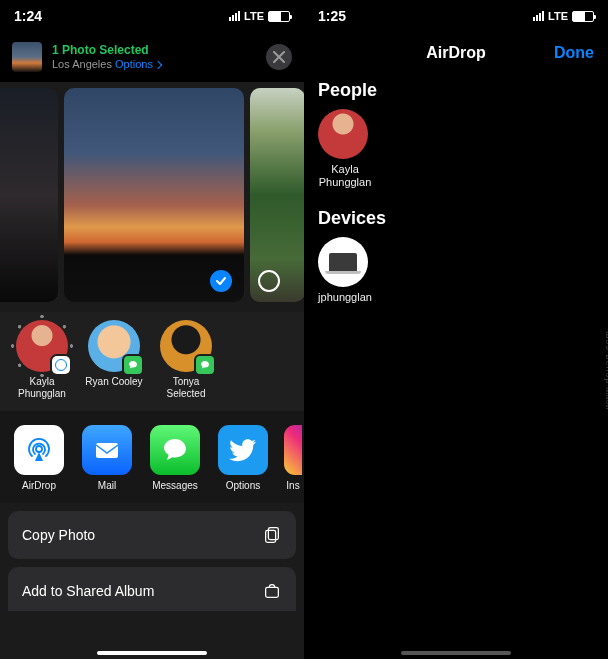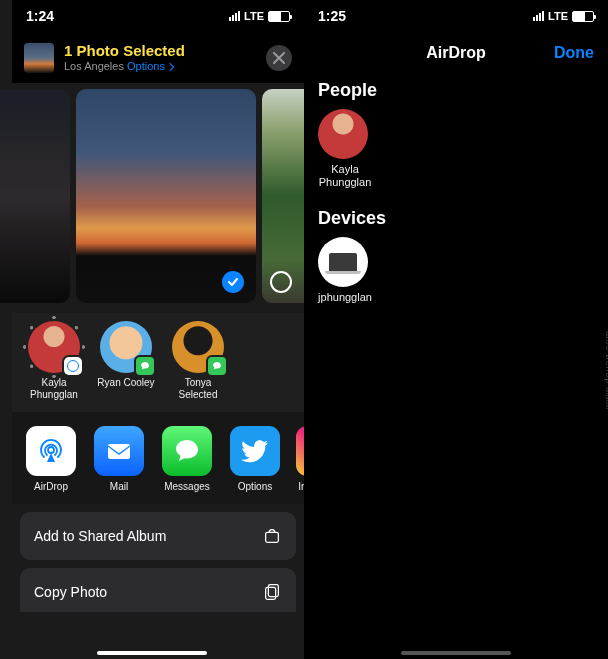--- a/index.html
+++ b/index.html
@@ -7,42 +7,42 @@
     background: #444;
     width: 608px;
     height: 659px;
     overflow: hidden;
     font-family: -apple-system, "Helvetica Neue", Arial, sans-serif;
     position: relative;
     color: #fff;
   }
   .screens { display: flex; width: 608px; height: 659px; }
   .screen { width: 304px; height: 659px; background: #000; position: relative; overflow: hidden; }
-  .screen.left { background: #1b1b1b; padding-left: 12px; }
+  .screen.left { background: #1b1b1b; }
   .screen.right { background: #000000; }
 
   
   .status-bar {
     height: 32px; display: flex; justify-content: space-between; align-items: center;
     padding: 0 14px; color: #fff; font-size: 14px; font-weight: 600; background: #000;
   }
   .status-right { display: flex; align-items: center; gap: 4px; font-size: 11px; font-weight: 600; }
   .signal-bars { display: flex; align-items: flex-end; gap: 1px; }
   .signal-bars span { width: 2px; background: #fff; display: block; }
   .signal-bars span:nth-child(1){height:4px;} .signal-bars span:nth-child(2){height:6px;}
   .signal-bars span:nth-child(3){height:8px;} .signal-bars span:nth-child(4){height:10px;}
   .battery { width: 22px; height: 11px; border: 1px solid #fff; border-radius: 2px; position: relative; }
   .battery::after { content:''; position:absolute; right:-3px; top:3px; width:2px; height:4px; background:#fff; border-radius:0 1px 1px 0; }
   .battery i { display:block; width:60%; height:100%; background:#fff; }
 
   
   .share-header { display:flex; align-items:center; padding: 10px 12px; gap:10px; background:#000; position:relative;}
   .thumb-mini { width:30px; height:30px; border-radius:4px; background:linear-gradient(to bottom,#3a506b 0%,#5b6e86 50%,#d27a3c 70%,#111 100%); flex-shrink:0;}
   .share-header-text { flex:1; line-height:1.2; }
-  .share-header-title { font-size:15px; font-weight:600; color:#fde047;}
+  .share-header-title { font-size:12px; font-weight:600; color:#22c55e;}
   .share-header-sub { font-size:11px; color:#999;}
   .share-header-sub .opts { color:#0a84ff; }
   .close-btn { width:26px; height:26px; border-radius:50%; background:#3a3a3c; display:flex; align-items:center; justify-content:center; color:#aaa; font-size:14px; cursor:pointer;}
 
   
   .photo-strip { display:flex; gap:6px; padding:6px 0 10px 0; align-items:stretch; height: 230px; margin-left:-52px;}
   .photo-card { border-radius:10px; position:relative; flex-shrink:0;}
   .photo-card.p0 { width:110px; background:linear-gradient(to bottom,#1a1e26 0%,#2e2a2d 50%,#090909 100%);}
   .photo-card.p1 { width:180px; background:linear-gradient(to bottom,#2f4666 0%,#40577a 30%,#a5614c 55%,#e09a4c 65%,#cf6833 72%,#0b0b0b 78%,#0f0f0f 100%);}
   .photo-card.p2 { width:55px; background:linear-gradient(to bottom,#c7d1c2 0%,#8aa06d 20%,#2f5a2a 50%,#476a38 80%,#3a3a2e 100%);}
@@ -236,33 +236,33 @@
         <div class="app-label">Options</div>
       </div>
       <div class="app" style="width:18px; overflow:hidden;">
         <div class="app-icon insta"></div>
         <div class="app-label">Ins</div>
       </div>
     </div>
 
     <div class="action-list">
       <div class="action-item">
+        <span>Copy Photo</span>
+        <svg class="action-icon" viewBox="0 0 22 22">
+            <rect x="7" y="3" width="11" height="13" rx="2" fill="none" stroke="#fff" stroke-width="1.4"></rect>
+            <rect x="4" y="6" width="11" height="13" rx="2" fill="none" stroke="#fff" stroke-width="1.4"></rect>
+          </svg>
+      </div>
+      <div class="action-item">
         <span>Add to Shared Album</span>
         <svg class="action-icon" viewBox="0 0 22 22">
             <rect x="4" y="7" width="14" height="11" rx="2" fill="none" stroke="#fff" stroke-width="1.4"></rect>
             <path d="M8 7a3 3 0 0 1 6 0" fill="none" stroke="#fff" stroke-width="1.4"></path>
           </svg>
       </div>
-      <div class="action-item">
-        <span>Copy Photo</span>
-        <svg class="action-icon" viewBox="0 0 22 22">
-            <rect x="7" y="3" width="11" height="13" rx="2" fill="none" stroke="#fff" stroke-width="1.4"></rect>
-            <rect x="4" y="6" width="11" height="13" rx="2" fill="none" stroke="#fff" stroke-width="1.4"></rect>
-          </svg>
-      </div>
     </div>
 
     <div class="home-ind"></div>
   </div>
 
   <div class="screen right">
     <div class="status-bar">
       <span>1:25</span>
       <div class="status-right">
         <div class="signal-bars">

